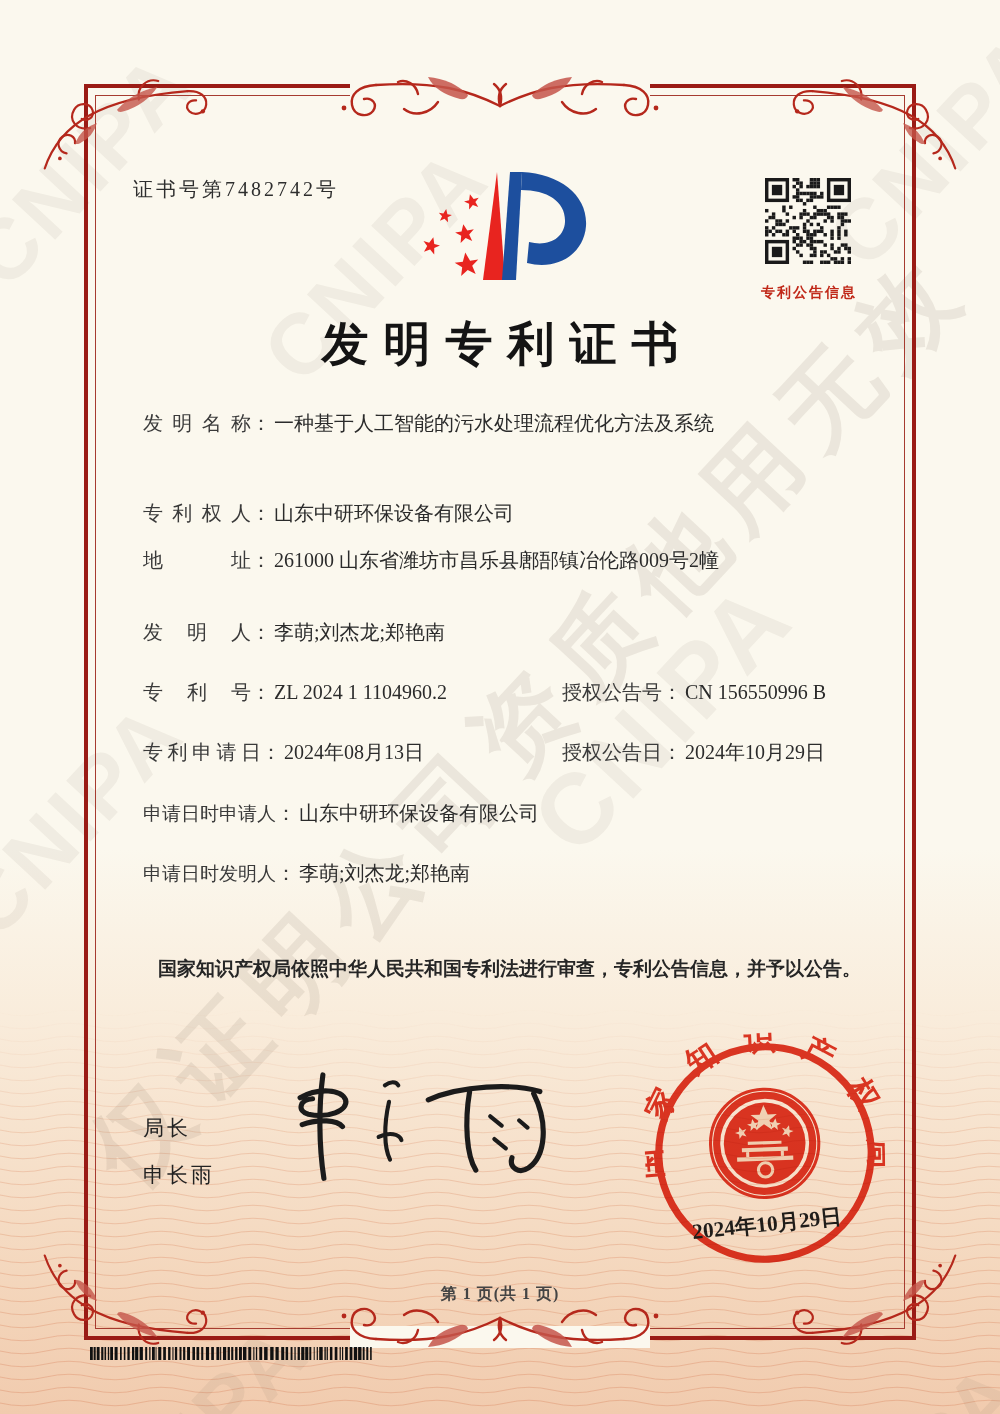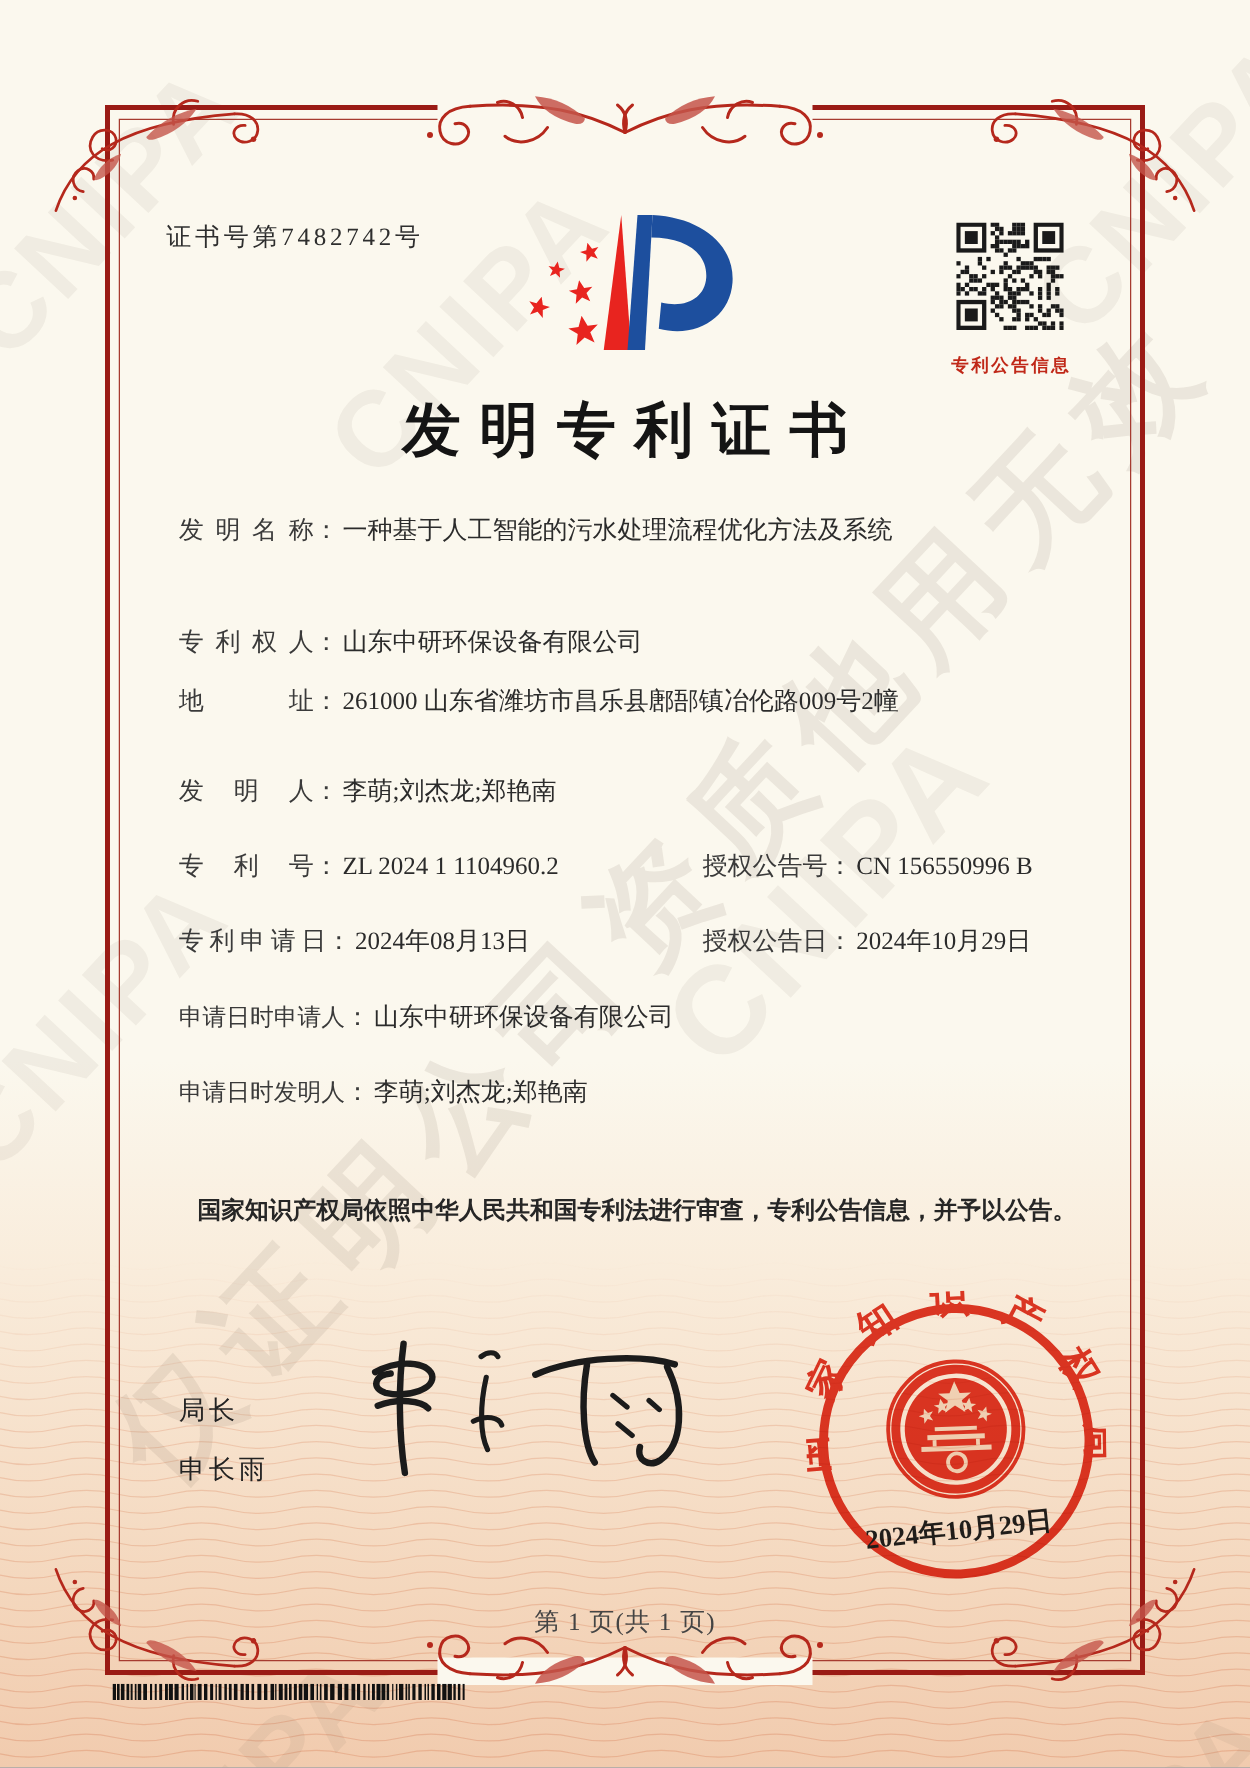--- a/index.html
+++ b/index.html
@@ -52,21 +52,21 @@
   #statement .l1{text-indent:38px;}
   
   #director-title{position:absolute;left:143px;top:1114px;z-index:7;font-size:21px;letter-spacing:3px;color:#222;}
   #director-name{position:absolute;left:143px;top:1161px;z-index:7;font-size:21px;letter-spacing:3px;color:#222;}
   #autograph{position:absolute;left:265px;top:1060px;width:310px;height:125px;z-index:7;}
   
   #seal{position:absolute;left:645px;top:1033px;width:240px;height:240px;z-index:8;
     mix-blend-mode:multiply;opacity:.95;transform:rotate(-2deg);}
   
   #page-num{position:absolute;left:0;top:1284px;width:100%;z-index:7;text-align:center;
-    font-size:20px;letter-spacing:1px;color:#444;}
+    font-size:16px;letter-spacing:1px;color:#444;font-weight:bold;}
   #barcode{position:absolute;left:90px;top:1347px;width:285px;height:13px;z-index:7;}
 </style>
 </head>
 <body>
 
 <div id="page">
 
   <svg width="0" height="0" style="position:absolute">
     <defs>
       <path id="star" d="M0,-10 2.94,-3.09 9.51,-3.09 4.05,1.18 5.88,8.09 0,4 -5.88,8.09 -4.05,1.18 -9.51,-3.09 -2.94,-3.09 Z"></path>

